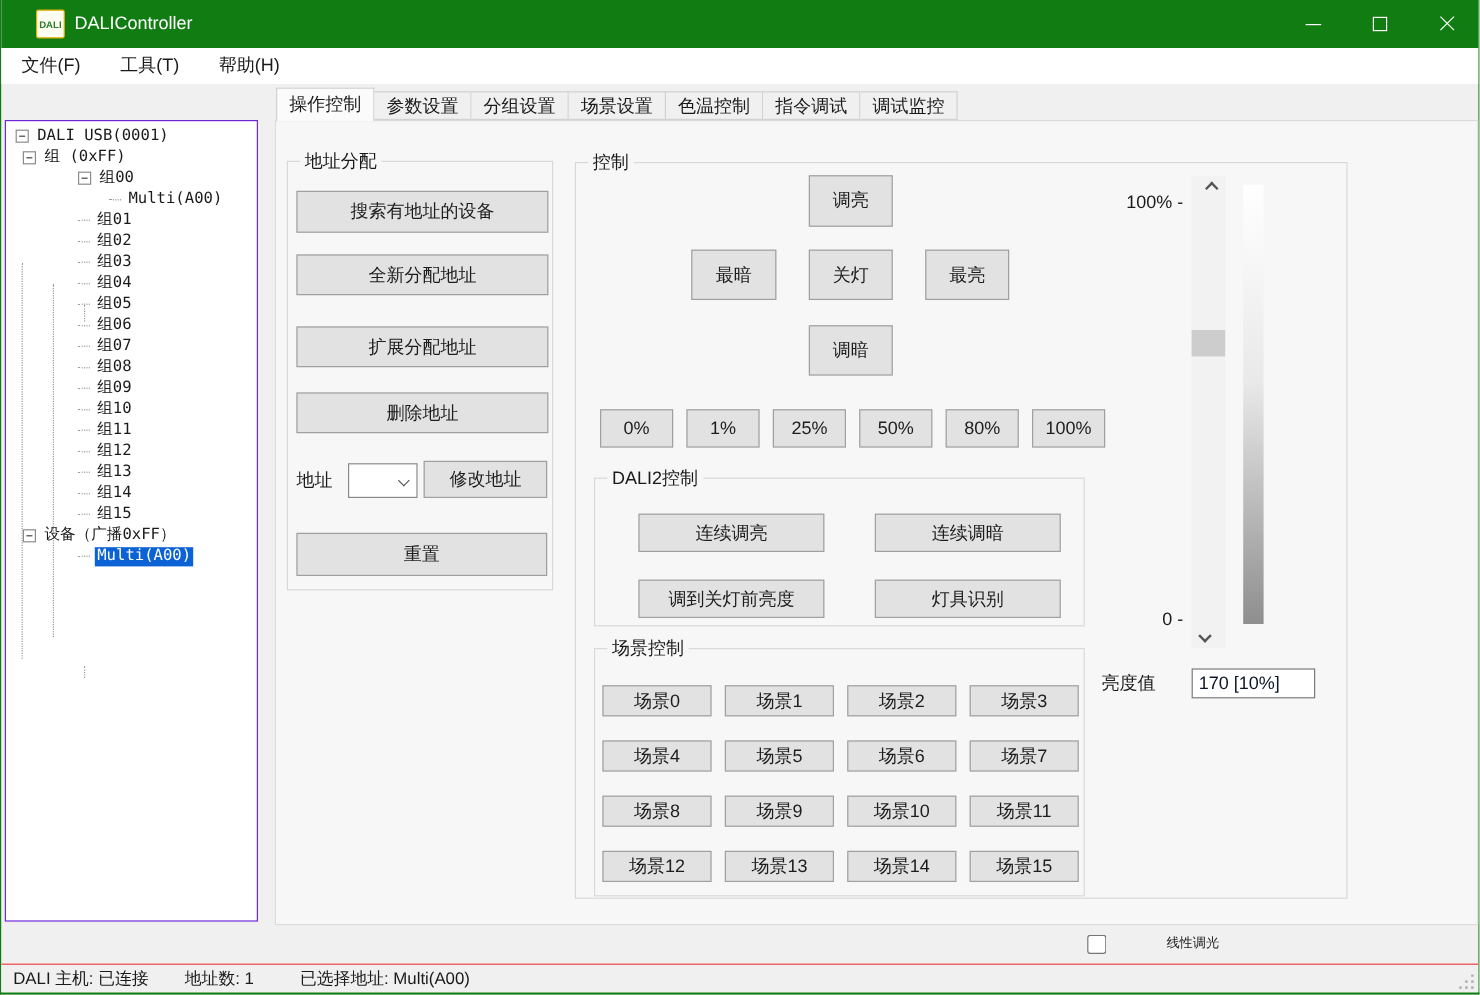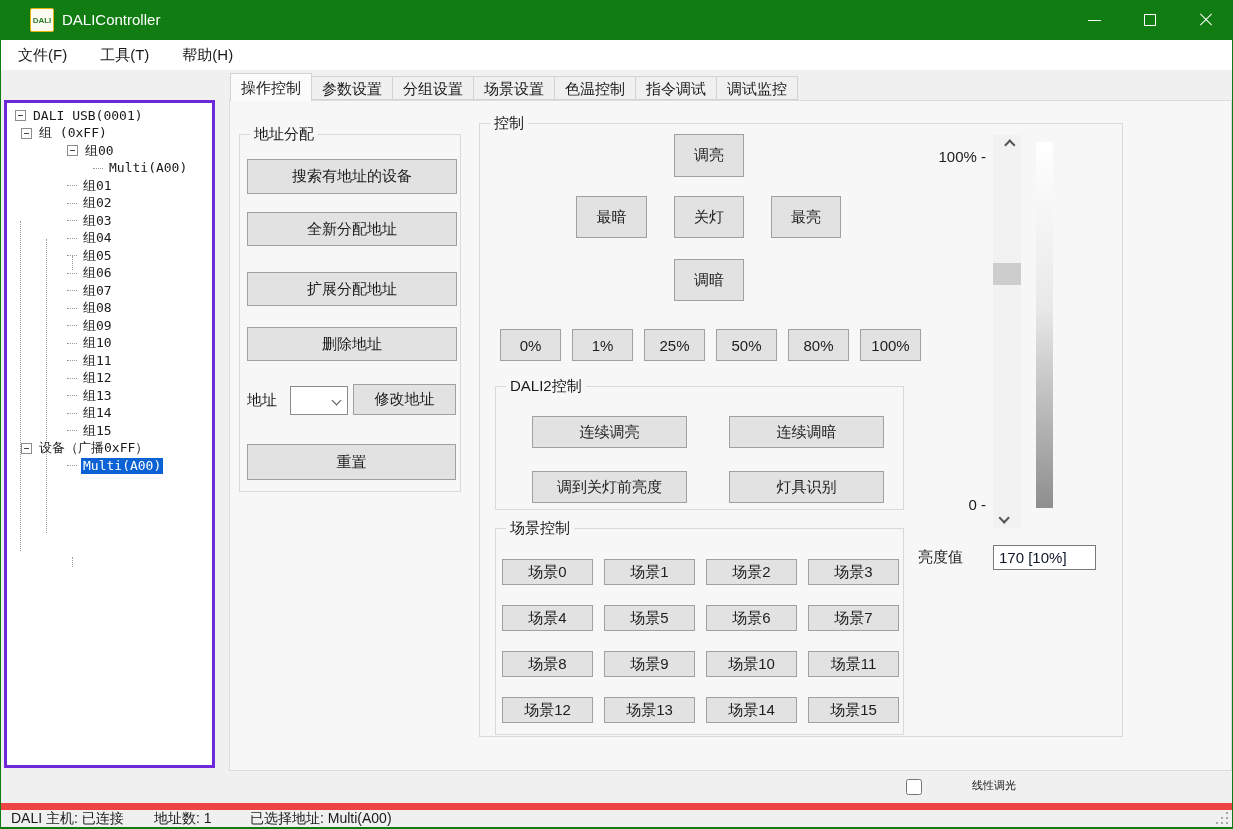--- a/index.html
+++ b/index.html
@@ -23,21 +23,21 @@
   .glyph-close { position:relative; width:14px; height:14px; display:block; }
   .glyph-close::before,.glyph-close::after { content:""; position:absolute; left:-1px; top:6px; width:16px; height:1px; background:#fff; }
   .glyph-close::before { transform:rotate(45deg); } .glyph-close::after { transform:rotate(-45deg); }
   
   .menubar { position:absolute; left:0; top:40px; width:100%; height:30px; background:#ffffff; display:flex; align-items:center; }
   .menu-item { font-size:15px; padding:0 10px; height:30px; line-height:30px; }
   .menu-item:first-child { margin-left:7px; }
   .menu-item + .menu-item { margin-left:13px; }
   
   .treepanel { position:absolute; left:3px; top:100px; width:211px; height:668px; background:#ffffff;
-    border:3px solid #6d28d9; font-family:"DejaVu Sans Mono", monospace; font-size:13px; overflow:hidden; }
+    border:1px solid #6d28d9; font-family:"DejaVu Sans Mono", monospace; font-size:13px; overflow:hidden; }
   .tree-rows { position:relative; padding-top:4px; z-index:2; }
   .trow { height:17.5px; display:flex; align-items:center; white-space:nowrap; }
   .trow .tlabel { padding:0 2px; line-height:16px; }
   .trow.selected .tlabel { background:#0b62d4; color:#fff; }
   .lvl0 { padding-left:8px; } .lvl1 { padding-left:14px; } .lvl2 { padding-left:60px; } .lvl3 { padding-left:86px; }
   .expander { width:11px; height:11px; border:1px solid #8c8c8c; background:#fff;
     margin-right:5px; flex:0 0 11px; position:relative; }
   .expander::after { content:""; position:absolute; left:2px; top:4px; width:5px; height:1px; background:#444; }
   .stub { width:10px; border-top:1px dotted #9a9a9a; margin-right:4px; flex:0 0 10px; }
   .vline { position:absolute; width:0; border-left:1px dotted #9a9a9a; z-index:1; }
@@ -66,21 +66,21 @@
   .b-ext    { left:7px; top:137px; width:210px; height:34px; }
   .b-del    { left:7px; top:192px; width:210px; height:34px; }
   .addr-label { position:absolute; left:7px; top:256px; font-size:15px; }
   .addr-combo { position:absolute; left:50px; top:251px; width:58px; height:29px; background:#fff;
     border:1px solid #8a8a8a; }
   .combo-chevron { position:absolute; right:7px; top:10px; width:7px; height:7px;
     border-left:1px solid #555; border-bottom:1px solid #555; transform:rotate(-45deg); }
   .b-modify { left:113px; top:249px; width:103px; height:31px; }
   .b-reset  { left:7px;  top:309px; width:209px; height:36px; }
   
-  .g-ctrl { left:249px; top:22px; width:644px; height:614px; }
+  .g-ctrl { left:249px; top:34px; width:644px; height:614px; }
   .b-up   { left:194px; top:10px;  width:70px; height:43px; }
   .b-minb { left:96px;  top:72px;  width:71px; height:42px; }
   .b-off  { left:194px; top:72px;  width:70px; height:42px; }
   .b-maxb { left:291px; top:72px;  width:70px; height:42px; }
   .b-down { left:194px; top:135px; width:70px; height:42px; }
   .percent-row { position:absolute; left:20px; top:205px; display:flex; gap:11px; }
   .percent-row .pbtn { position:static; width:61px; height:32px; }
   .g-dali2 { left:15px; top:262px; width:409px; height:124px; }
   .b-cu { left:36px;  top:29px; width:155px; height:32px; }
   .b-cd { left:233px; top:29px; width:155px; height:32px; }
@@ -104,21 +104,21 @@
     background:linear-gradient(to bottom, #ffffff 0%, #e9e9e9 45%, #8e8e8e 100%); }
   .bright-label { position:absolute; left:438px; top:424px; font-size:15px; }
   .bright-input { position:absolute; left:513px; top:421px; width:103px; height:25px;
     border:1px solid #7a7a7a; background:#fff; font-size:15px; padding:0 5px;
     font-family:"Liberation Sans", sans-serif; color:#0f172a; }
   
   .linear-check { position:absolute; left:905px; top:779px; width:16px; height:16px; }
   .linear-label { position:absolute; left:971px; top:778px; font-size:11px; }
   
   .statusbar { position:absolute; left:0; top:803px; width:100%; height:24px; background:#f0f0f0;
-    border-top:7px solid #ef4444; display:flex; align-items:center; font-size:14px; }
+    border-top:1px solid #ef4444; display:flex; align-items:center; font-size:14px; }
   .sb-host { width:153px; padding-left:10px; }
   .sb-count { width:96px; }
   .sb-sel { flex:1; }
   .resize-grip { position:absolute; right:3px; bottom:2px; }
 </style>
 </head>
 <body>
 
 <div id="window">
 

